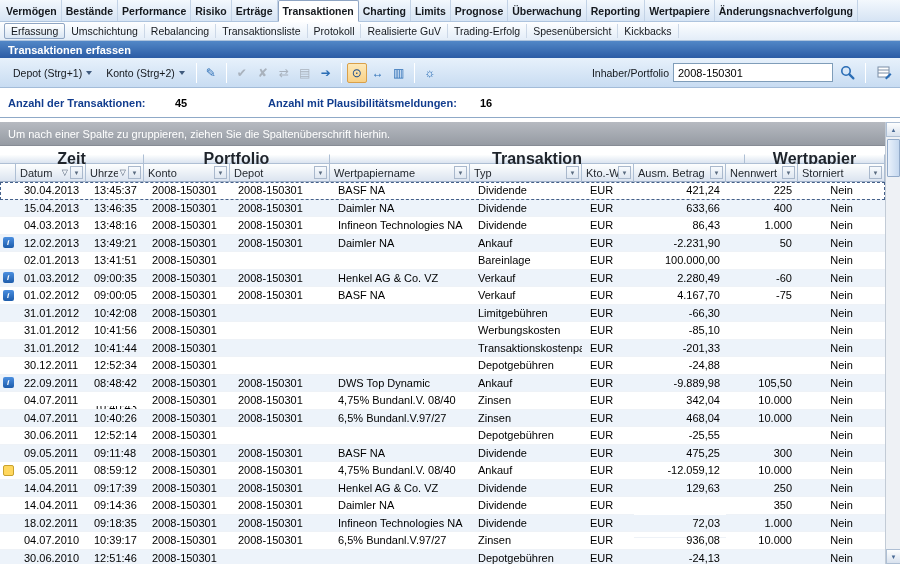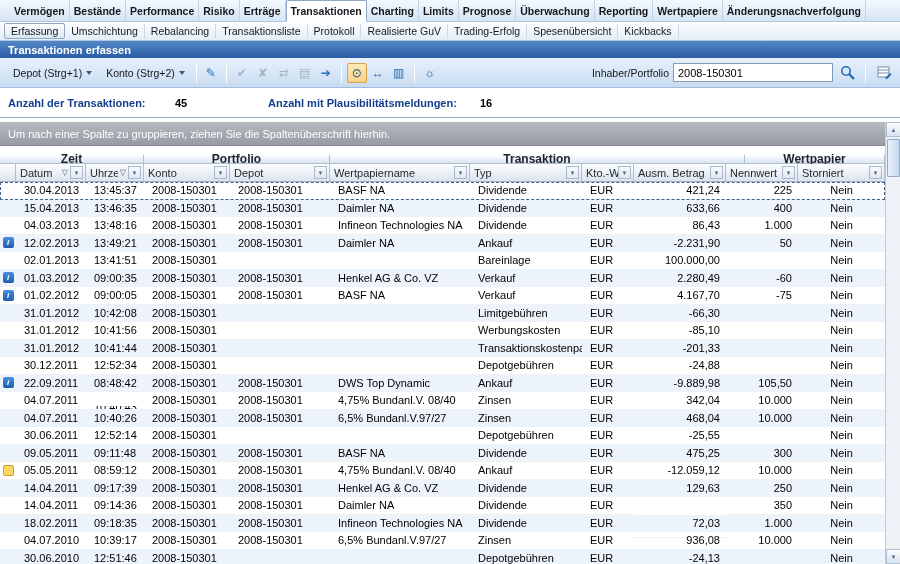--- a/index.html
+++ b/index.html
@@ -2,21 +2,21 @@
 <html><head>
 <meta charset="utf-8">
 <style>
   *{margin:0;padding:0;box-sizing:border-box;}
   html,body{background:#8a8a8a;}
   .app{width:900px;height:564px;background:#fff;overflow:hidden;position:relative;
        font-family:"Liberation Sans",sans-serif;box-shadow:inset 0 0 0 1px #5a7aa5;}
 
   
   .menubar{height:22px;display:flex;align-items:stretch;background:linear-gradient(#f3f8fd,#d6e4f4);
-           border-bottom:1px solid #aec4de;padding-left:10px;}
+           border-bottom:1px solid #aec4de;padding-left:2px;}
   .main-tab{display:flex;align-items:center;padding:0 4px;font-size:10.5px;font-weight:bold;color:#15191e;
             border-right:1px solid #c3d3e6;white-space:nowrap;cursor:default;}
   .main-tab.active{background:#fff;border:1px solid #8fa5c3;border-bottom:1px solid #fff;
                    border-radius:2px 2px 0 0;margin-bottom:-1px;}
 
   
   .subtabbar{height:19px;display:flex;align-items:center;background:linear-gradient(#fdfeff,#e3edf8);
              border-bottom:1px solid #aec4de;padding-left:4px;}
   .sub-tab{padding:1px 6px;font-size:10.5px;color:#15191e;border-right:1px solid #ccd8e7;white-space:nowrap;}
   .sub-tab.active{background:linear-gradient(#ffffff,#d9e6f4);border:1px solid #8fa5c3;border-radius:2px;}
@@ -54,21 +54,21 @@
   .si-0{width:260px;} .si-0 .s-label{width:167px;}
   .si-1{width:310px;} .si-1 .s-label{width:232px;}
   .si-2 .s-label{width:212px;}
 
   
   .grid{height:446px;position:relative;background:#fff;padding-top:4px;overflow:hidden;}
   .grid-inner{width:885px;}
   .groupbar{height:24px;background:linear-gradient(#b6bac1,#969ba3);color:#fff;font-size:11px;
             display:flex;align-items:center;padding-left:8px;border-bottom:1px solid #878c95;}
   .ghead{display:flex;height:18px;}
-  .gcell{display:flex;align-items:center;justify-content:center;font-size:12px;font-weight:bold;color:#1f242b;
+  .gcell{display:flex;align-items:center;justify-content:center;font-size:16px;font-weight:bold;color:#1f242b;
          background:linear-gradient(#fdfefe,#dbe4f0);border-right:1px solid #aebfd4;border-bottom:1px solid #aebfd4;
          border-top:1px solid #fff;flex-shrink:0;margin-top:8px;}
   .chead{display:flex;height:18px;}
   .ccell{display:flex;align-items:center;font-size:11px;color:#1f242b;background:linear-gradient(#fdfefe,#dbe4f0);
          border-right:1px solid #aebfd4;border-bottom:1px solid #9fb0c8;padding:0 2px 0 4px;flex-shrink:0;overflow:hidden;}
   .ccell.icon-col{padding:0;}
   .c-label{flex:1;overflow:hidden;white-space:nowrap;}
   .sort-glyph{font-size:8px;color:#4a5a70;margin:0 2px;}
   .filter-btn{width:13px;height:13px;border:1px solid #a9b8cc;background:linear-gradient(#f7fafd,#dfe7f1);
               display:flex;align-items:center;justify-content:center;flex-shrink:0;}

